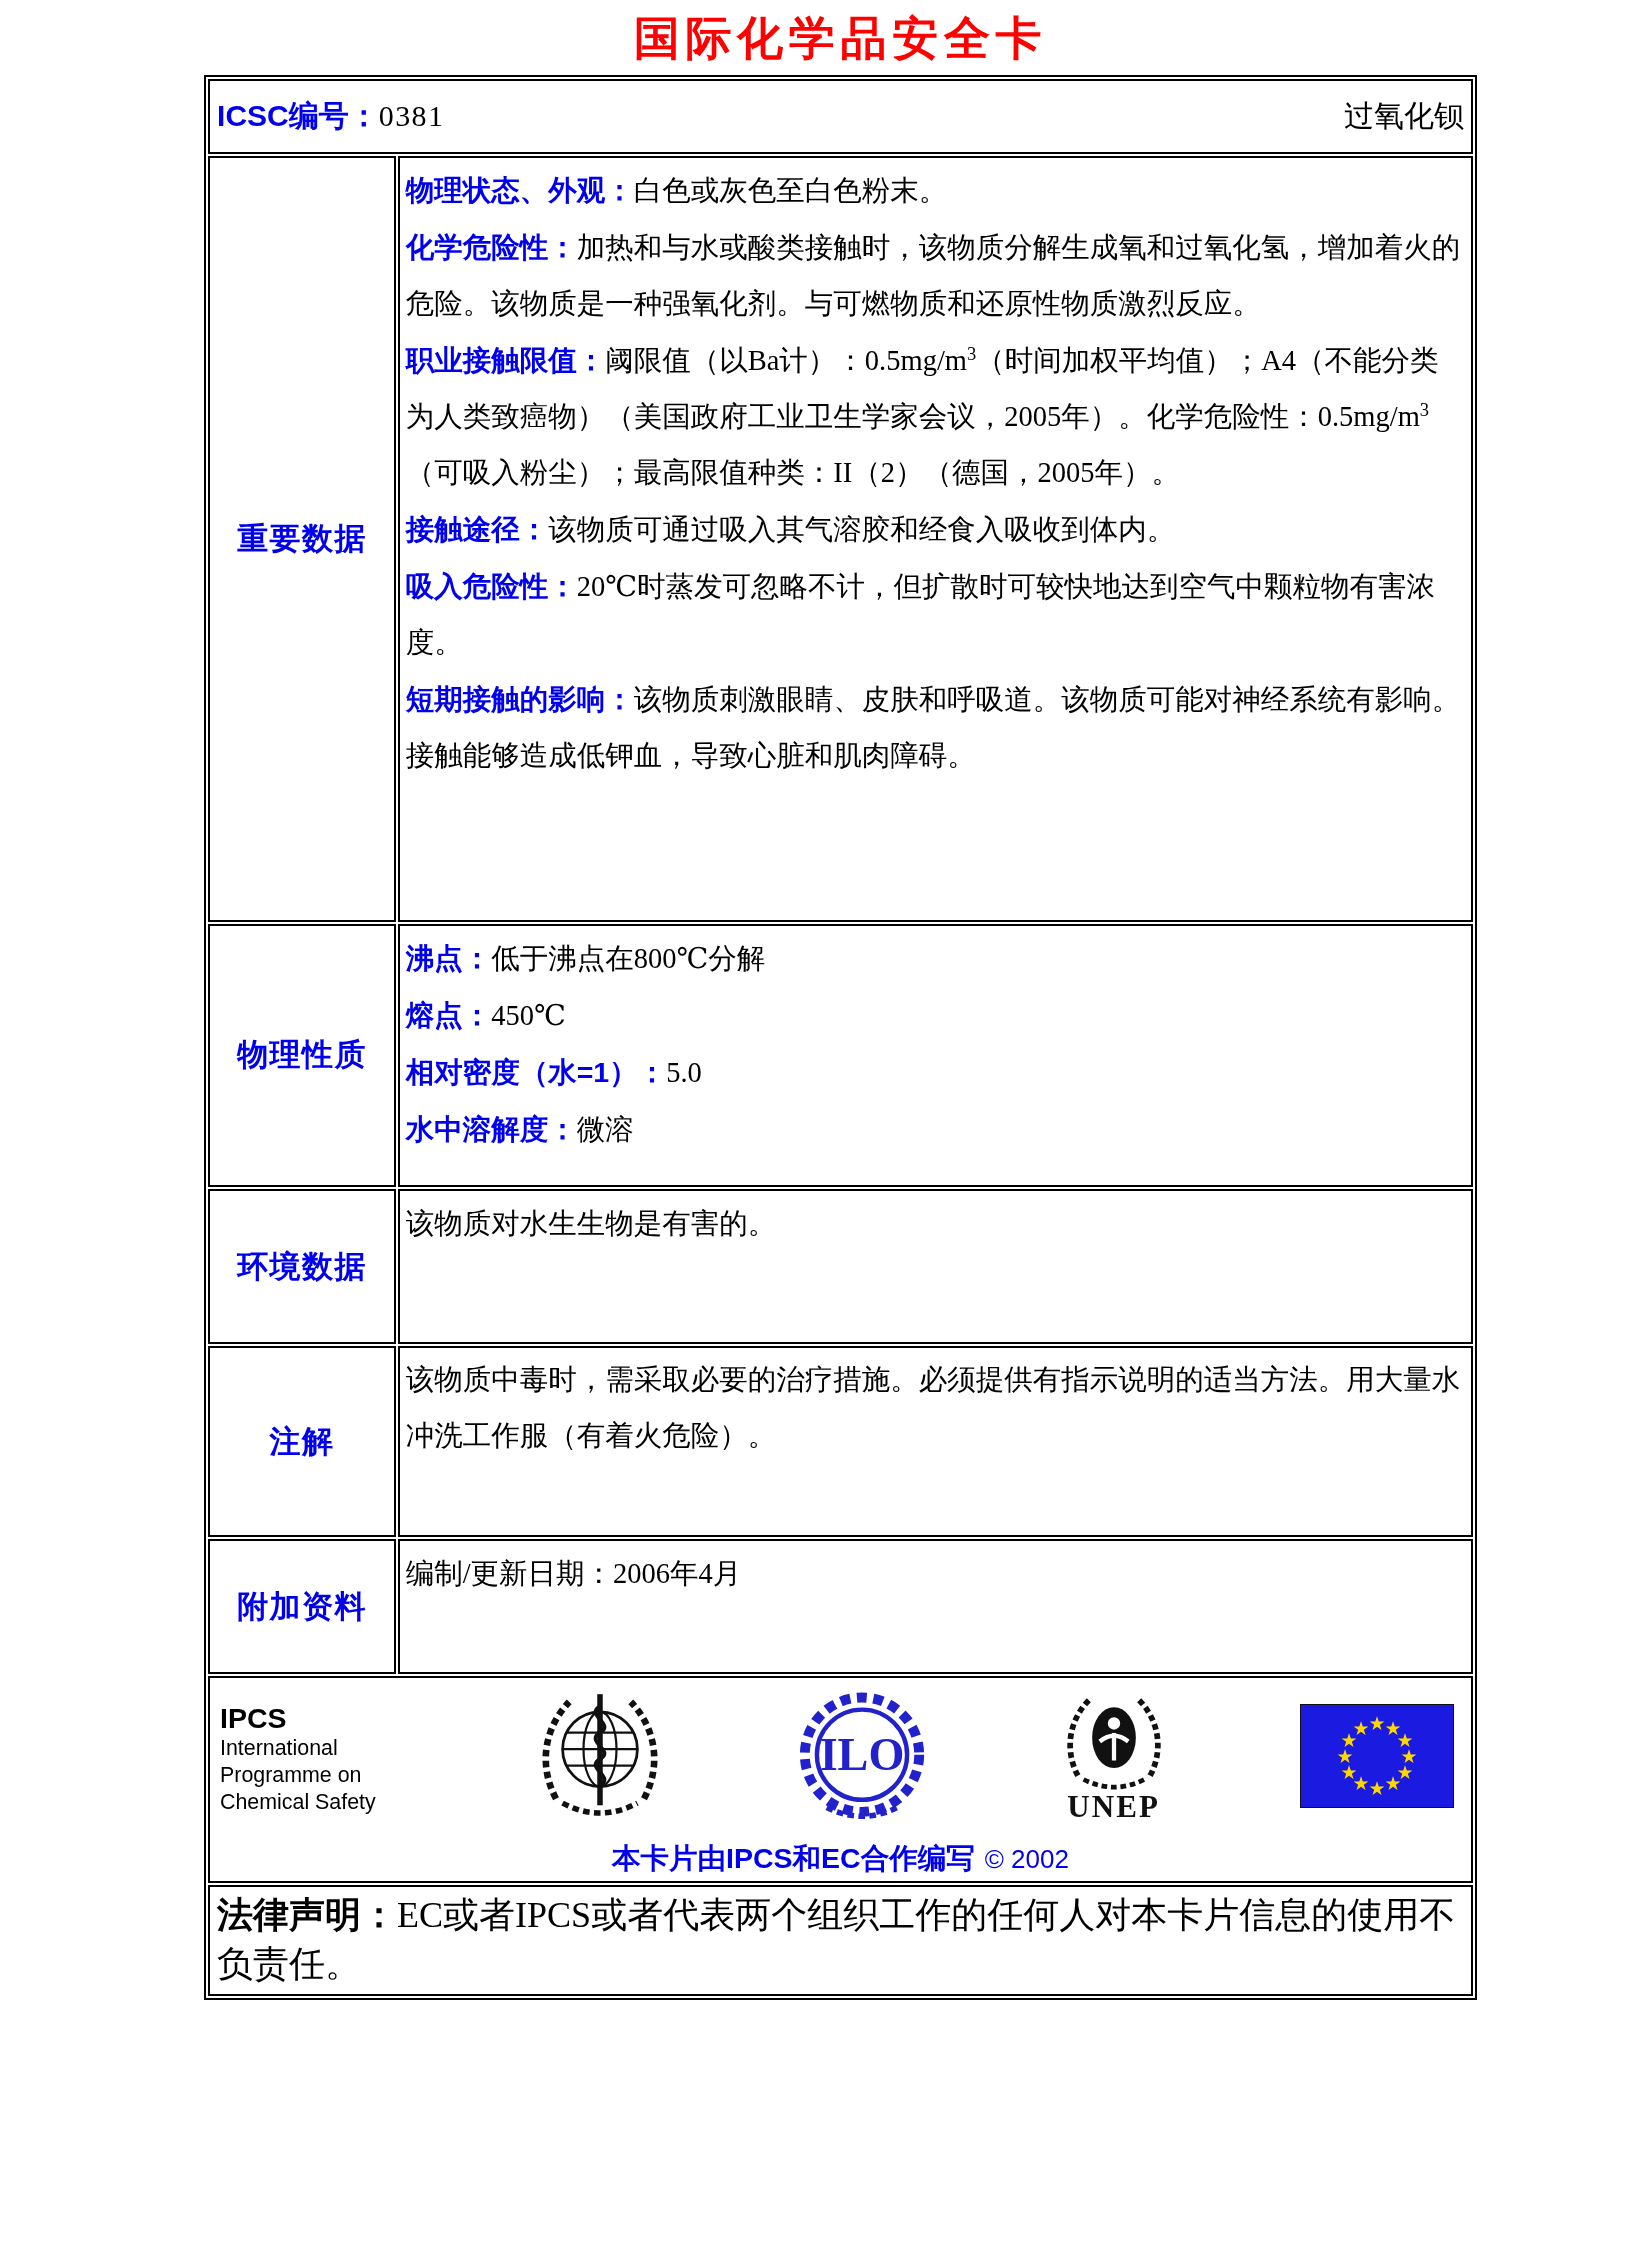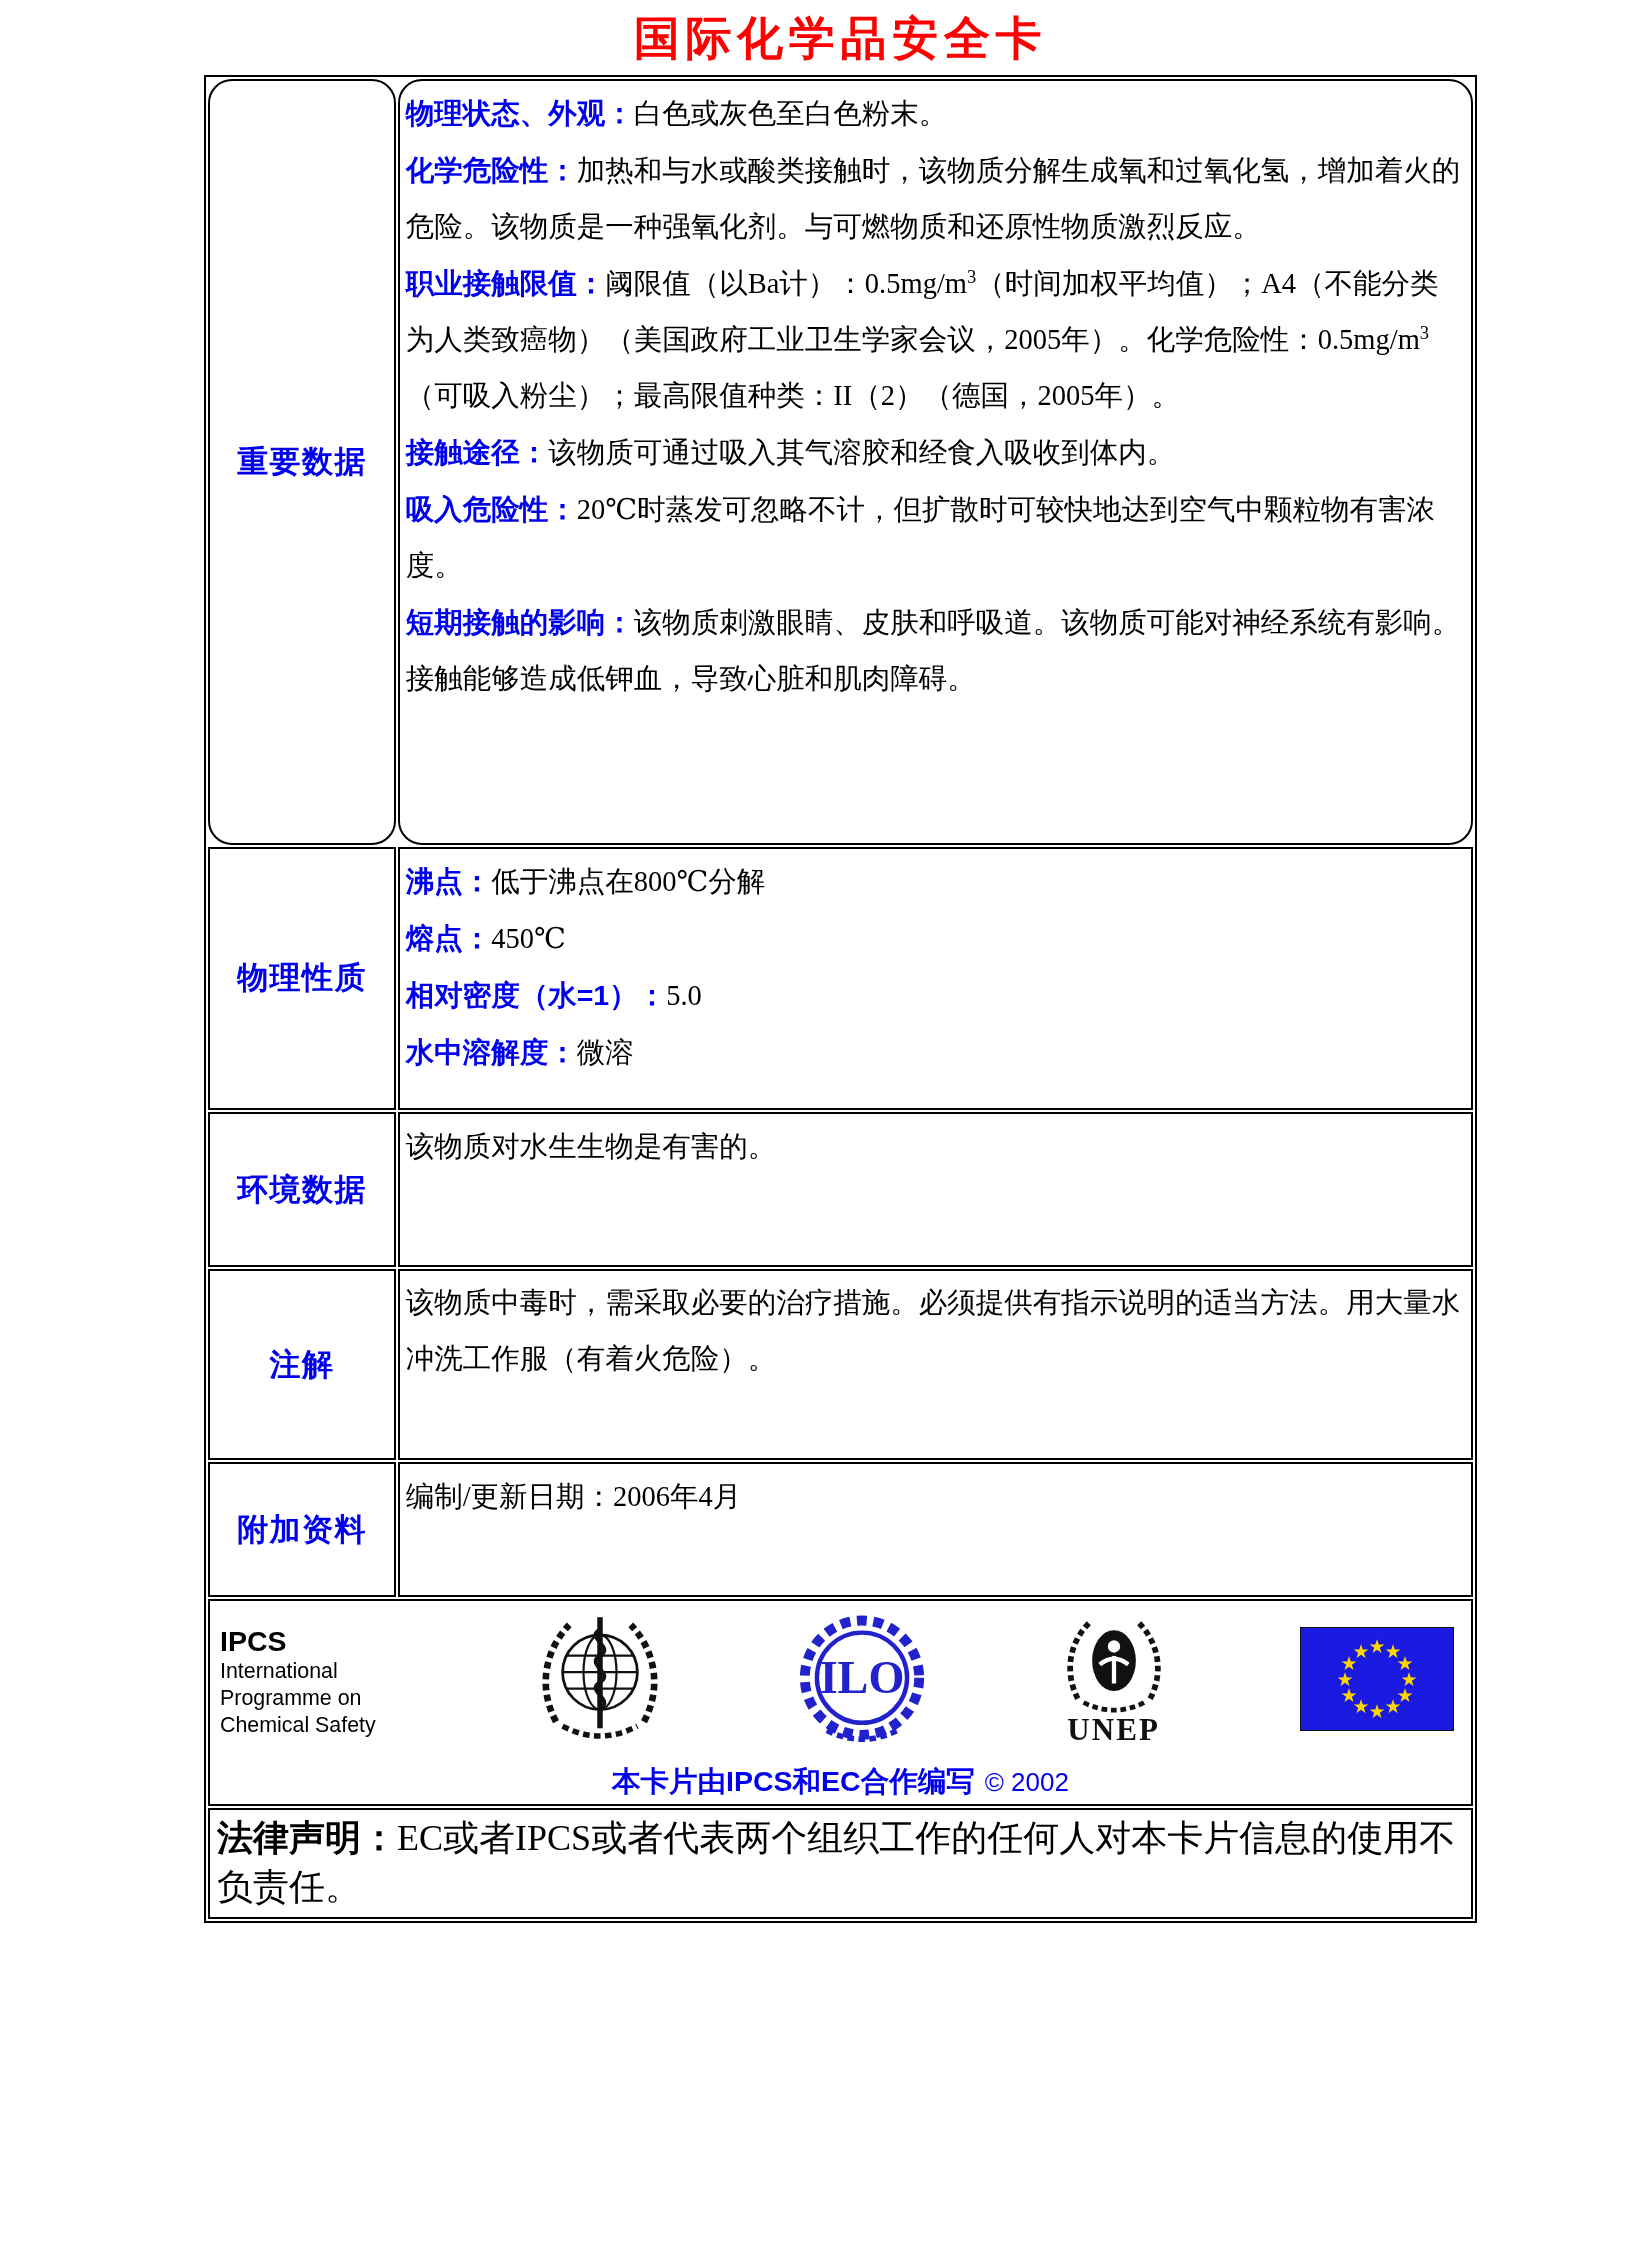--- a/index.html
+++ b/index.html
@@ -47,21 +47,21 @@
   }
   td.content-cell{padding:4.3px 7.1px 4.3px 5.7px;font-size:28.5px;line-height:56px;}
   .para{margin:0;}
   .seg-label{
     color:var(--label-blue,#0000ee);
     font-family:"Liberation Sans","DejaVu Sans",sans-serif;
     font-weight:bold;
   }
   .seg-normal{color:#000;}
   sup.seg-sup{font-size:18.5px;vertical-align:super;line-height:0;}
-  td.row-important{height:753px;border-radius:24px;}
+  td.row-important{height:753px;}
   td.row-physical{height:251px;}
   td.row-environ{height:142px;}
   td.row-notes{height:179px;}
   td.row-additional{height:122px;}
   td.footer-cell{height:186px;position:relative;padding:10px 17px 7.1px 10px;margin-top:34px;}
   .footer-flex{display:flex;align-items:flex-start;justify-content:space-between;}
   .ipcs-block{font-family:"Liberation Sans","DejaVu Sans",sans-serif;padding-top:13px;width:185px;}
   .ipcs-title{font-weight:bold;font-size:28.5px;line-height:1.2;}
   .ipcs-line{font-size:21.4px;line-height:1.25;}
   .logo{display:block;}
@@ -95,20 +95,30 @@
   }
 </style>
 </head>
 <body>
 
 <div class="card">
   <div class="page-title">国际化学品安全卡</div>
 
   <table class="icsc">
     <tbody>
+      <tr>
+        <td class="header-cell" colspan="2">
+          <div class="header-flex">
+            <div>
+              <span class="blue-label">ICSC编号：</span><span class="header-num">0381</span>
+            </div>
+            <div class="chem-name">过氧化钡</div>
+          </div>
+        </td>
+      </tr>
 
       <tr>
         <td class="label-cell row-important">重要数据</td>
         <td class="content-cell row-important">
             <div class="para"><span class="seg-label">物理状态、外观：</span><span class="seg-normal">白色或灰色至白色粉末。</span></div>
             <div class="para"><span class="seg-label">化学危险性：</span><span class="seg-normal">加热和与水或酸类接触时，该物质分解生成氧和过氧化氢，增加着火的危险。该物质是一种强氧化剂。与可燃物质和还原性物质激烈反应。</span></div>
             <div class="para"><span class="seg-label">职业接触限值：</span><span class="seg-normal">阈限值（以Ba计）：0.5mg/m</span><sup class="seg-sup">3</sup><span class="seg-normal">（时间加权平均值）；A4（不能分类为人类致癌物）（美国政府工业卫生学家会议，2005年）。化学危险性：0.5mg/m</span><sup class="seg-sup">3</sup><span class="seg-normal">（可吸入粉尘）；最高限值种类：II（2）（德国，2005年）。</span></div>
             <div class="para"><span class="seg-label">接触途径：</span><span class="seg-normal">该物质可通过吸入其气溶胶和经食入吸收到体内。</span></div>
             <div class="para"><span class="seg-label">吸入危险性：</span><span class="seg-normal">20℃时蒸发可忽略不计，但扩散时可较快地达到空气中颗粒物有害浓度。</span></div>
             <div class="para"><span class="seg-label">短期接触的影响：</span><span class="seg-normal">该物质刺激眼睛、皮肤和呼吸道。该物质可能对神经系统有影响。接触能够造成低钾血，导致心脏和肌肉障碍。</span></div>

